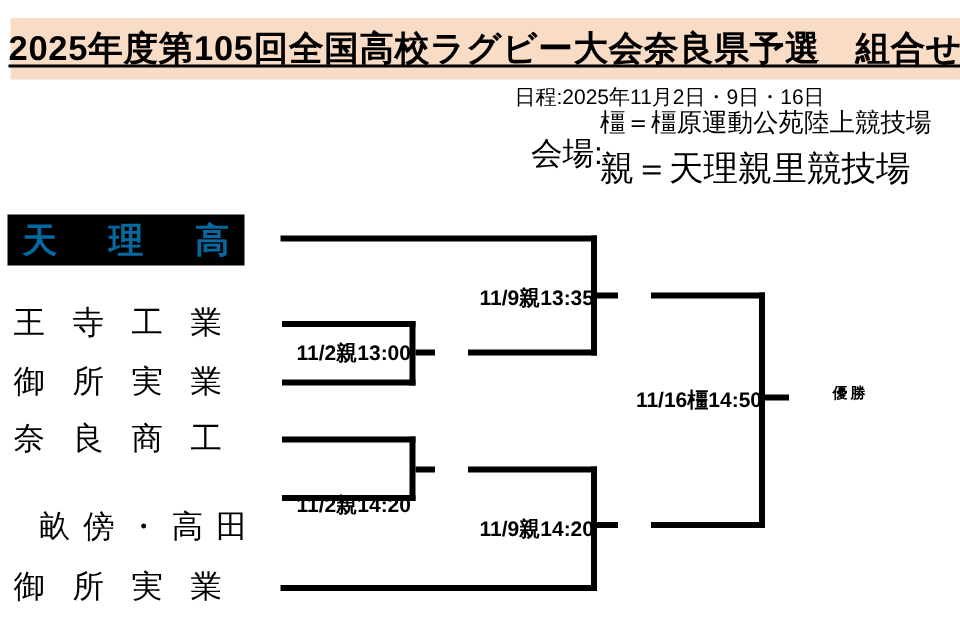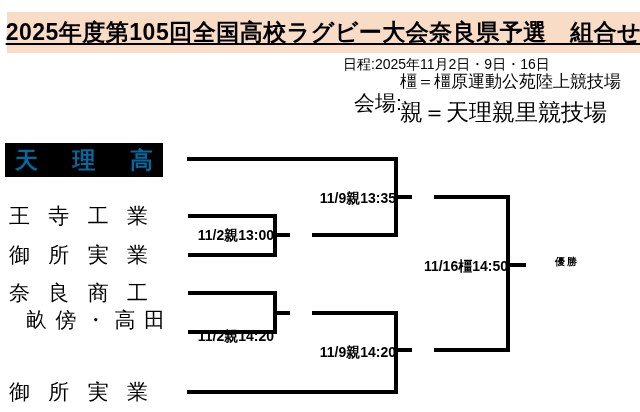--- a/index.html
+++ b/index.html
@@ -50,21 +50,21 @@
   }
   .team-banner .team-banner-text {
     width: 100%; padding: 0 10px;
     color: #0369a1; font-size: 23px; font-weight: bold; line-height: 1;
     text-align: justify; text-align-last: justify; text-justify: inter-character;
     white-space: nowrap;
   }
   .team-oji   { top: 204px; }
   .team-tenri2{ top: 243px; }
   .team-nara  { top: 281px; }
-  .team-unebi { top: 308px; padding-left: 17px; }
+  .team-unebi { top: 340px; padding-left: 17px; }
   .team-gose  { top: 380px; }
 
   
   .line { position: absolute; background: var(--line-color, #000); }
 
   
   .match-label {
     position: absolute; height: 16px; line-height: 16px;
     font-size: 14px; font-weight: bold;
     text-align: right; white-space: nowrap;

